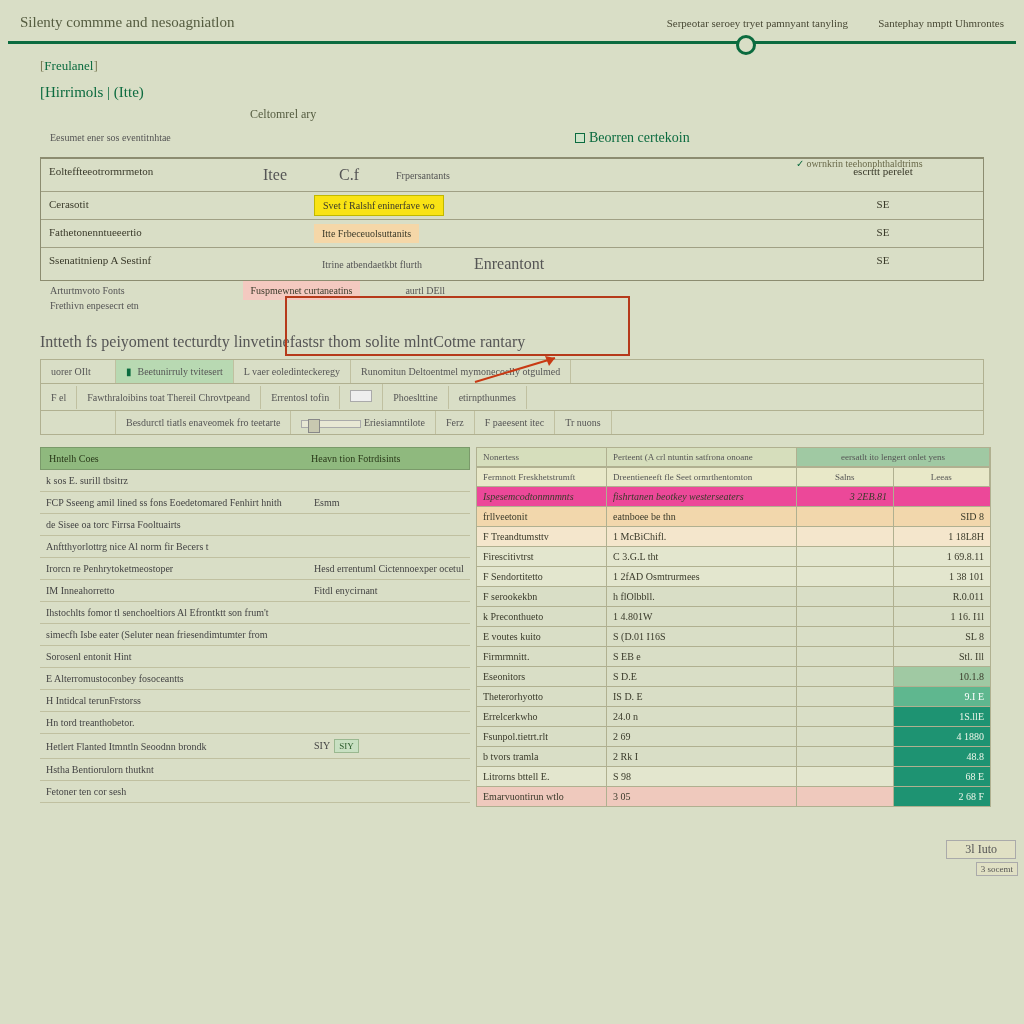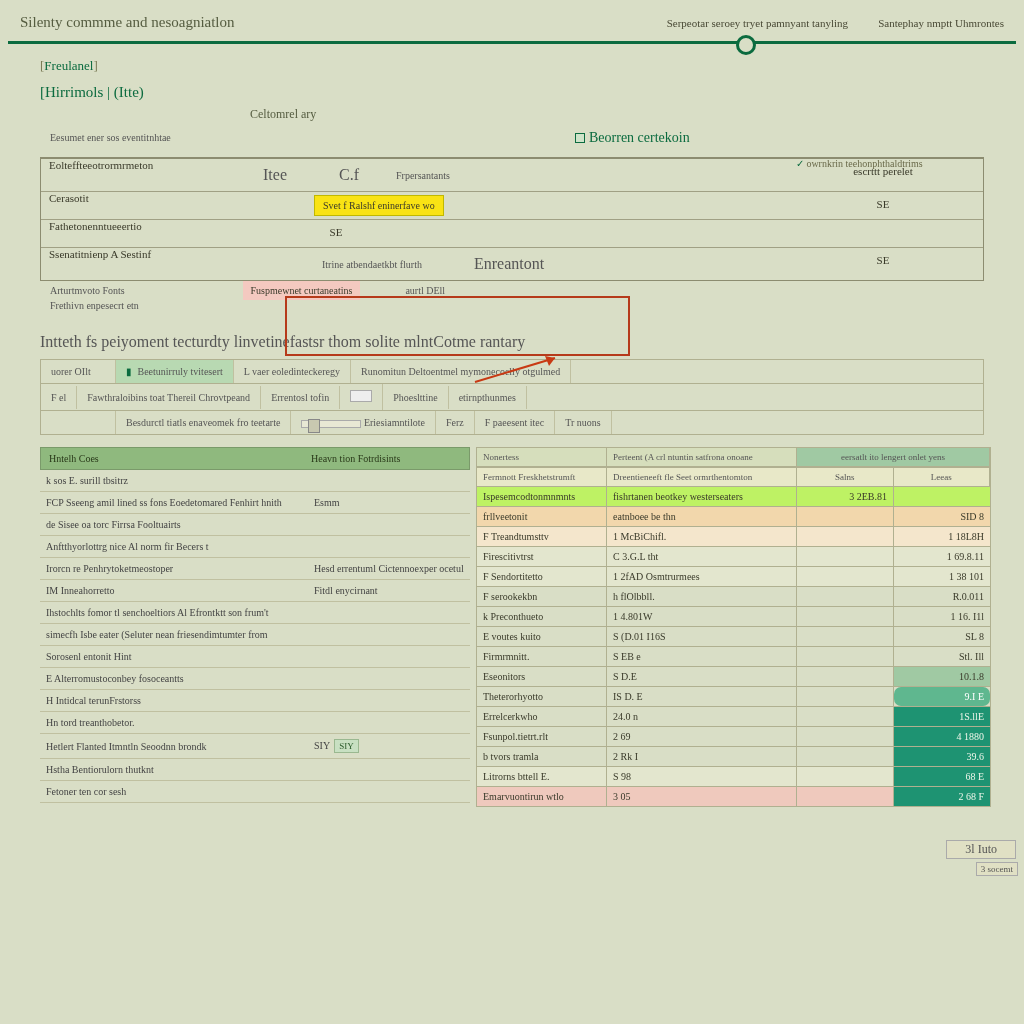--- a/index.html
+++ b/index.html
@@ -39,21 +39,21 @@
 
   
   .sum-box {
     margin: 14px 40px 0 40px;
     border: 1px solid #8c8c70;
     border-top: 2px solid #8c8c70;
     background: #d9dec6;
   }
   .sum-row { display:flex; align-items:stretch; border-bottom:1px solid #a0a084; min-height:28px; }
   .sum-row:last-child { border-bottom:none; }
-  .sum-c1 { width:195px; padding:0 8px; font-size:11px; color:#3a3a2a; }
+  .sum-c1 { width:195px; padding:6px 8px; font-size:11px; color:#3a3a2a; }
   .sum-c2 { flex:1; padding:3px 4px; display:flex; align-items:center; gap:4px; }
   .sum-c3 { width:200px; padding:6px 8px; text-align:center; font-size:11px; color:#3a3a2a; }
   .sum-head .sum-c1,.sum-head .sum-c3 { font-weight:normal; background:#d9dec6; }
   .yellow-chip { background:#f9e314; padding:4px 8px; font-size:10px; color:#3a3a2a; border:1px solid #c0b800;}
   .peach-chip { background:#f5d7a8; padding:4px 8px; font-size:10px; color:#3a3a2a;}
   .pink-chip { background:#f4c9c0; padding:4px 8px; font-size:10px; color:#3a3a2a;}
   .plain-chip { padding:4px 8px; font-size:10px; color:#555; }
   .small-cell { width:70px; text-align:center; font-size:16px; color:#555; padding:4px 0;}
   .post-line { margin:4px 0 0 50px; font-size:10px; color:#555; }
 
@@ -94,28 +94,28 @@
   .rp-header-band .b3{flex:1;display:flex;}
   .rp-header-band .b3 .bb{flex:1;text-align:center;padding:4px 2px;border-right:1px solid #b0b090;}
   .rp-header-band.top2 { background:#d6debc; }
   .rp-header-band.top2 .b3{ background:#a0c9a3; }
 
   .rp-row { display:flex; border:1px solid #b0b090; border-top:none; font-size:10px; }
   .rp-row .c1{width:130px;padding:4px 6px;border-right:1px solid #b0b090;}
   .rp-row .c2{width:190px;padding:4px 6px;border-right:1px solid #b0b090;text-align:left;}
   .rp-row .c3,.rp-row .c4{flex:1;padding:4px 6px;text-align:right;border-right:1px solid #b0b090;}
   .rp-row .c4{border-right:none;}
-  .rp-row.yellow{background:#bef264;}
+  .rp-row.yellow{background:#ec4899;font-style:italic;}
   .rp-row.peach{background:#f2d7ac;}
   .rp-row.lpeach{background:#f4e6cc;}
   .rp-row.pink{background:#efc9bd;}
   .rp-row.plain{background:#d9dec6;}
   .rp-row.plain2{background:#e3e6ce;}
   .rp-row .c3.teal,.rp-row .c4.teal{background:#1e9372;color:#eef6ea;}
-  .rp-row .c3.tealL,.rp-row .c4.tealL{background:#5fb78f;color:#fff;border-radius:7px;}
+  .rp-row .c3.tealL,.rp-row .c4.tealL{background:#5fb78f;color:#fff;}
   .rp-row .c3.green,.rp-row .c4.green{background:#a0c9a3;}
   .sticker{position:absolute;right:8px;top:840px;font-size:12px;background:#e0e0c4;border:1px solid #aaa;padding:1px 18px;color:#555;}
   .sticker2{position:absolute;right:6px;top:862px;font-size:9px;background:#e0e0c4;border:1px solid #aaa;padding:1px 4px;color:#555;}
 </style>
 </head>
 <body>
 
 <div class="top">
   <div class="title">Silenty commme and nesoagniatlon</div>
   <div class="spacer"></div>
@@ -147,20 +147,24 @@
       <div class="sum-row">
         <div class="sum-c1">Cerasotit</div>
   <div class="sum-c2">
           <span class="small-cell"></span>
           <span class="yellow-chip">Svet f Ralshf eninerfave wo</span>
         </div>
   <div class="sum-c3">SE</div>
       </div>
       <div class="sum-row">
         <div class="sum-c1">Fathetonenntueeertio</div>
+  <div class="sum-c2">
+          <span class="small-cell"></span>
+          <span class="peach-chip">Itte Frbeceuolsuttanits</span>
+        </div>
   <div class="sum-c3">SE</div>
       </div>
       <div class="sum-row">
         <div class="sum-c1">Ssenatitnienp  A Sestinf</div>
   <div class="sum-c2">
           <span class="small-cell"></span>
           <span class="plain-chip">Itrine atbendaetkbt  flurth</span>
           <span class="small-cell" style="width:auto;margin-left:40px">Enreantont</span>
         </div>
   <div class="sum-c3">SE</div>
@@ -370,21 +374,21 @@
         <div class="rp-row plain">
           <div class="c1">Fsunpol.tietrt.rlt</div>
   <div class="c2">2 69</div>
   <div class="c3"></div>
   <div class="c4 teal">4 1880</div>
         </div>
         <div class="rp-row plain">
           <div class="c1">b tvors tramla</div>
   <div class="c2">2 Rk I</div>
   <div class="c3"></div>
-  <div class="c4 teal">39.6</div>
+  <div class="c4 teal">48.8</div>
         </div>
         <div class="rp-row plain2">
           <div class="c1">Litrorns bttell E.</div>
   <div class="c2">S 98</div>
   <div class="c3"></div>
   <div class="c4 teal">68 E</div>
         </div>
         <div class="rp-row pink">
           <div class="c1">Emarvuontirun wtlo</div>
   <div class="c2">3 05</div>

